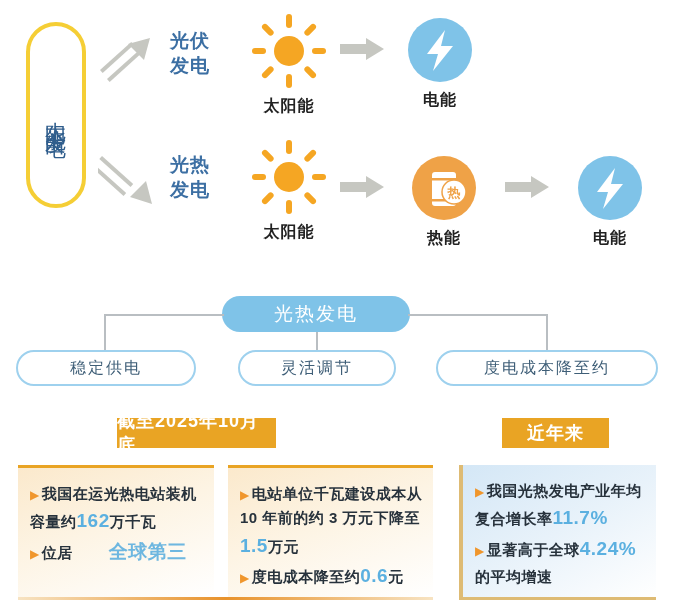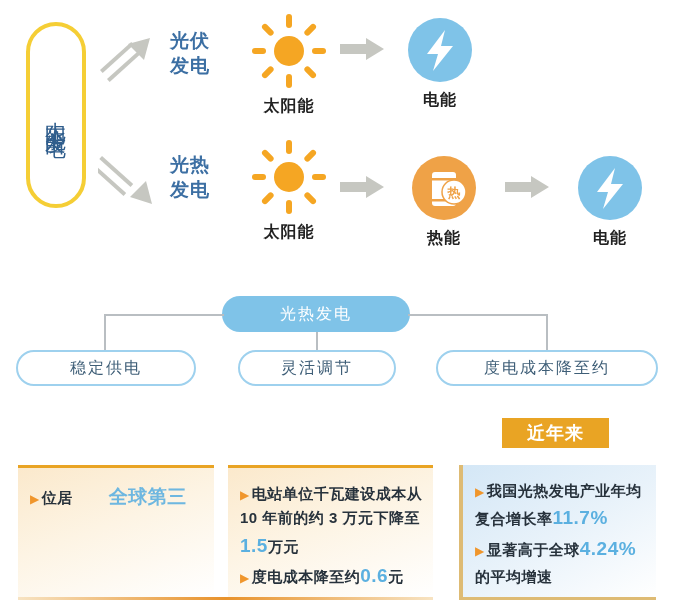--- a/index.html
+++ b/index.html
@@ -52,21 +52,21 @@
   .circ.blue{background:#7FC3E8;}
   .circ.orange{background:#EFA247;}
   .circ svg{position:absolute;left:0;top:0;}
 
   .gray-arrow{position:absolute;width:44px;height:22px;}
 
   
   .tree{position:absolute;left:0;top:288px;width:674px;height:110px;}
   .pill-main{
     position:absolute;left:222px;top:8px;width:188px;height:36px;
-    background:#7FC3E8;border-radius:18px;color:#ffffff;font-size:16px;
+    background:#7FC3E8;border-radius:18px;color:#ffffff;font-size:19px;
     display:flex;align-items:center;justify-content:center;letter-spacing:2px;font-weight:500;
   }
   .pill-sub{
     position:absolute;height:36px;border:2px solid #9ED1EE;border-radius:18px;
     background:#ffffff;color:#3E5E77;font-size:16px;
     display:flex;align-items:center;justify-content:center;letter-spacing:2px;
     box-sizing:border-box;
   }
   .pill-sub.s0{left:16px;top:62px;width:180px;}
   .pill-sub.s1{left:238px;top:62px;width:158px;}
@@ -235,25 +235,31 @@
     </div>
     <div class="pill-sub s1">
       <span>灵活调节</span>
     </div>
     <div class="pill-sub s2">
       <span>度电成本降至约</span>
     </div>
   </div>
 
   <div class="stats">
+    <div class="banner b1">
+      <span>截至2025年10月底</span>
+    </div>
     <div class="banner b2">
       <span>近年来</span>
     </div>
 
     <div class="card c1">
+      <div>
+        <span class="tri">▶</span><span>我国在运光热电站装机容量约</span><span class="num-big">162</span><span>万千瓦</span>
+      </div>
       <div>
         <span class="tri">▶</span><span>位居</span><span class="hl-blue-l">全球第三</span>
       </div>
     </div>
 
     <div class="card c2">
       <div>
         <span class="tri">▶</span><span>电站单位千瓦建设成本从10 年前的约 3 万元下降至</span><span class="num-big">1.5</span><span>万元</span>
       </div>
       <div>

